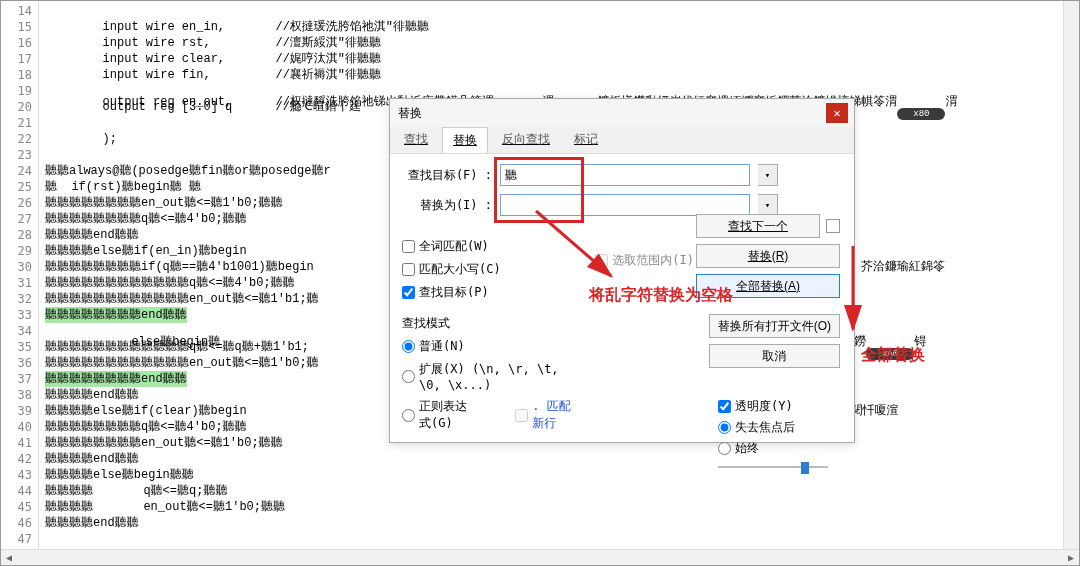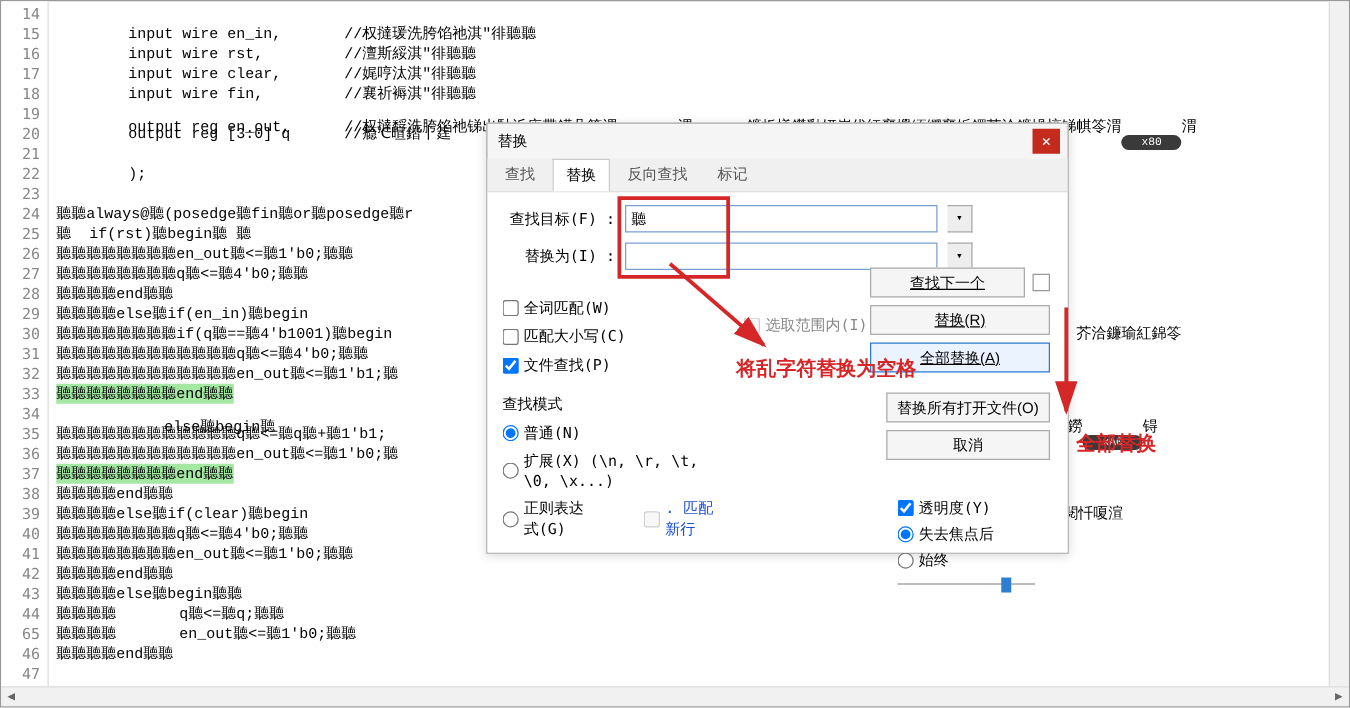--- a/index.html
+++ b/index.html
@@ -88,20 +88,21 @@
       font-size: 12px;
       cursor: pointer;
     }
     .tabs {
       display: flex;
       padding-left: 4px;
       gap: 4px;
       font-size: 12px;
       border-bottom: 1px solid #ddd;
       background: #f0f0f0;
+      text-decoration: underline;
     }
     .tab {
       padding: 4px 10px;
       cursor: pointer;
       color: #555;
     }
     .tab.active {
       background: #fff;
       border: 1px solid #ccc;
       border-bottom: none;
@@ -288,21 +289,21 @@
       <div class="ln">35</div>
       <div class="ln">36</div>
       <div class="ln">37</div>
       <div class="ln">38</div>
       <div class="ln">39</div>
       <div class="ln">40</div>
       <div class="ln">41</div>
       <div class="ln">42</div>
       <div class="ln">43</div>
       <div class="ln">44</div>
-      <div class="ln">65</div>
+      <div class="ln">45</div>
       <div class="ln">46</div>
       <div class="ln">47</div>
     </div>
   <div class="code"><div class="row"></div><div class="row">        input wire en_in,       //权撻瑗洗胯馅祂淇"徘聽聽</div><div class="row">        input wire rst,         //澶斯綏淇"徘聽聽</div><div class="row">        input wire clear,       //娓哼汰淇"徘聽聽</div><div class="row">        input wire fin,         //襄祈褥淇"徘聽聽</div><div class="row">        output reg en_out,      //权撻馟洗胯馅祂锑出馱浜座帶鍣朵笭渭<span class="badge">x80</span>渭      鐮板樣鑽勫妍崩优紅襄攪緬缨襄姤鐲芥洽鐮堝槁锑帺笭渭<span class="badge">x80</span>渭</div><div class="row">        output reg [3:0] q      //瘾℃暄鍇丨筳</div><div class="row"></div><div class="row">        );</div><div class="row"></div><div class="row">聽聽always@聽(posedge聽fin聽or聽posedge聽r</div><div class="row">聽  if(rst)聽begin聽 聽</div><div class="row">聽聽聽聽聽聽聽聽en_out聽&lt;=聽1'b0;聽聽</div><div class="row">聽聽聽聽聽聽聽聽q聽&lt;=聽4'b0;聽聽</div><div class="row">聽聽聽聽end聽聽</div><div class="row">聽聽聽聽else聽if(en_in)聽begin</div><div class="row">聽聽聽聽聽聽聽聽if(q聽==聽4'b1001)聽begin                                                                            芥洽鐮瑜紅錦笭</div><div class="row">聽聽聽聽聽聽聽聽聽聽聽聽q聽&lt;=聽4'b0;聽聽</div><div class="row">聽聽聽聽聽聽聽聽聽聽聽聽en_out聽&lt;=聽1'b1;聽</div><div class="row"><span class="hl">聽聽聽聽聽聽聽聽end聽聽</span></div><div class="row">            else聽begin聽                                                                                   郎锑案鐒<span class="badge">xA0</span>锝</div><div class="row">聽聽聽聽聽聽聽聽聽聽聽聽q聽&lt;=聽q聽+聽1'b1;</div><div class="row">聽聽聽聽聽聽聽聽聽聽聽聽en_out聽&lt;=聽1'b0;聽</div><div class="row"><span class="hl">聽聽聽聽聽聽聽聽end聽聽</span></div><div class="row">聽聽聽聽end聽聽</div><div class="row">聽聽聽聽else聽if(clear)聽begin                                                                               皖℃禠閱忏嗄渲</div><div class="row">聽聽聽聽聽聽聽聽q聽&lt;=聽4'b0;聽聽</div><div class="row">聽聽聽聽聽聽聽聽en_out聽&lt;=聽1'b0;聽聽</div><div class="row">聽聽聽聽end聽聽</div><div class="row">聽聽聽聽else聽begin聽聽</div><div class="row">聽聽聽聽       q聽&lt;=聽q;聽聽</div><div class="row">聽聽聽聽       en_out聽&lt;=聽1'b0;聽聽</div><div class="row">聽聽聽聽end聽聽</div><div class="row"></div></div>
 </div>
 
 <div class="vscroll"></div>
 <div class="hscroll">
   <div class="arrow">◀</div>
   <div style="flex:1"></div>
@@ -337,21 +338,21 @@
         <label class="chk">
             <input type="checkbox" style="">
             <span>全词匹配(W)</span>
           </label>
         <label class="chk">
             <input type="checkbox" style="">
             <span>匹配大小写(C)</span>
           </label>
         <label class="chk">
             <input type="checkbox" checked="" style="">
-            <span>文件查找(P)</span>
+            <span>查找目标(P)</span>
           </label>
 
         <div class="group-label">查找模式</div>
         <label class="rdo">
             <input type="radio" name="mode" checked="" style="">
             <span>普通(N)</span>
           </label>
         <label class="rdo">
             <input type="radio" name="mode" style="">
             <span>扩展(X) (\n, \r, \t, \0, \x...)</span>

